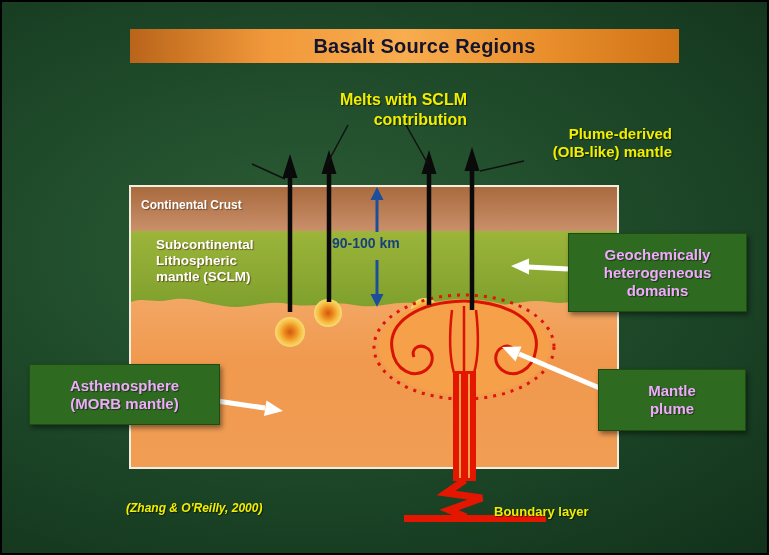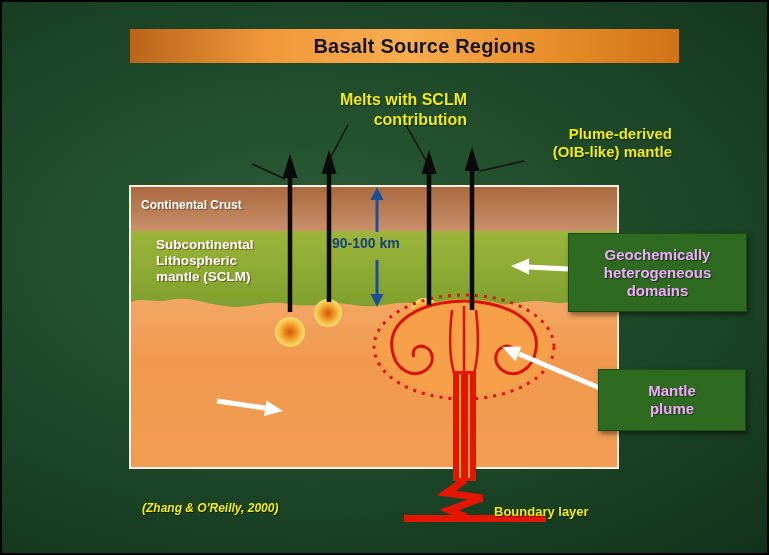--- a/index.html
+++ b/index.html
@@ -47,21 +47,21 @@
     display:flex; align-items:center; justify-content:center; text-align:center;
     color:#f0abfc; font-weight:bold; white-space:pre-line; font-size:15px; line-height:1.2;
     box-shadow:2px 3px 5px rgba(0,0,0,.45); text-shadow:1px 1px 1px rgba(0,0,0,.5);
   }
   #callout-geo   { left:566px; top:231px; width:177px; height:77px; }
   #callout-asth  { left:27px;  top:362px; width:189px; height:59px; }
   #callout-plume { left:596px; top:367px; width:146px; height:60px; }
   .small-label { position:absolute; z-index:3; color:#f2ee00; font-weight:bold;
                  text-shadow:1px 1px 1px rgba(0,0,0,.55); }
   #label-boundary { left:492px; top:502px; font-size:13px; }
-  #label-citation { left:140px; top:499px; font-size:12px; font-style:italic; }
+  #label-citation { left:124px; top:499px; font-size:12px; font-style:italic; }
 </style>
 </head>
 <body>
 
 <div class="slide">
 
   <div class="title-bar">
     <span>Basalt Source Regions</span>
   </div>
 
@@ -172,20 +172,24 @@
   <div class="layer-label" id="label-sclm">Subcontinental
 Lithospheric
 mantle (SCLM)</div>
   <div id="label-depth">90-100 km</div>
 
   <div class="callout" id="callout-geo">
     <span>Geochemically
 heterogeneous
 domains</span>
   </div>
+  <div class="callout" id="callout-asth">
+    <span>Asthenosphere
+(MORB mantle)</span>
+  </div>
   <div class="callout" id="callout-plume">
     <span>Mantle
 plume</span>
   </div>
 
   <div class="small-label" id="label-boundary">Boundary layer</div>
   <div class="small-label" id="label-citation">(Zhang &amp; O'Reilly, 2000)</div>
 
 </div>
 

